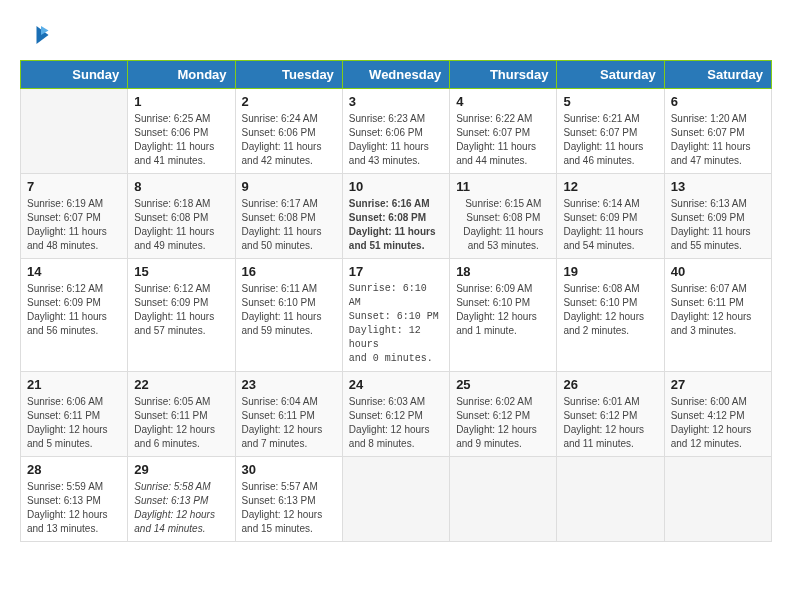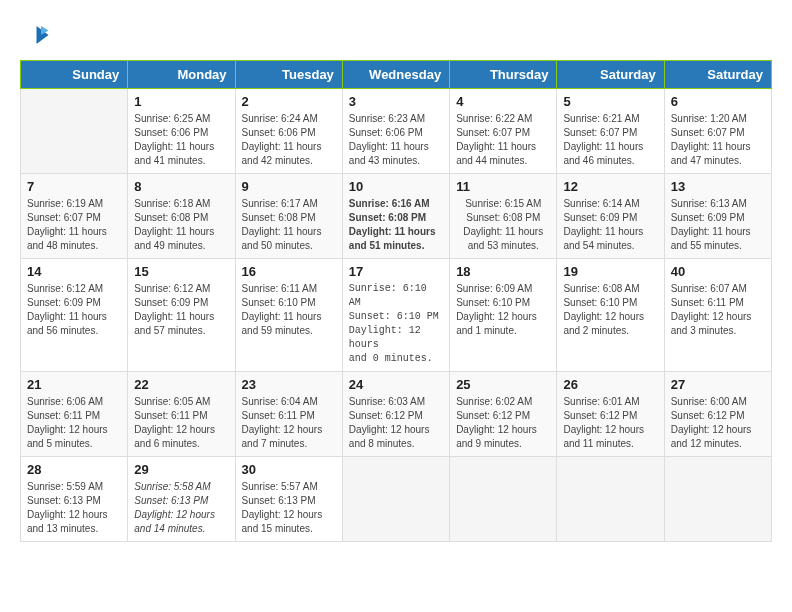--- a/index.html
+++ b/index.html
@@ -304,21 +304,21 @@
         <td>
           <div class="day-number">26</div>
           <div class="day-info" style="white-space: pre-line;">Sunrise: 6:01 AM
 Sunset: 6:12 PM
 Daylight: 12 hours
 and 11 minutes.</div>
         </td>
         <td>
           <div class="day-number">27</div>
           <div class="day-info" style="white-space: pre-line;">Sunrise: 6:00 AM
-Sunset: 6:12 PM
+Sunset: 4:12 PM
 Daylight: 12 hours
 and 12 minutes.</div>
         </td>
       </tr>
       <tr>
         <td>
           <div class="day-number">28</div>
           <div class="day-info" style="white-space: pre-line;">Sunrise: 5:59 AM
 Sunset: 6:13 PM
 Daylight: 12 hours

